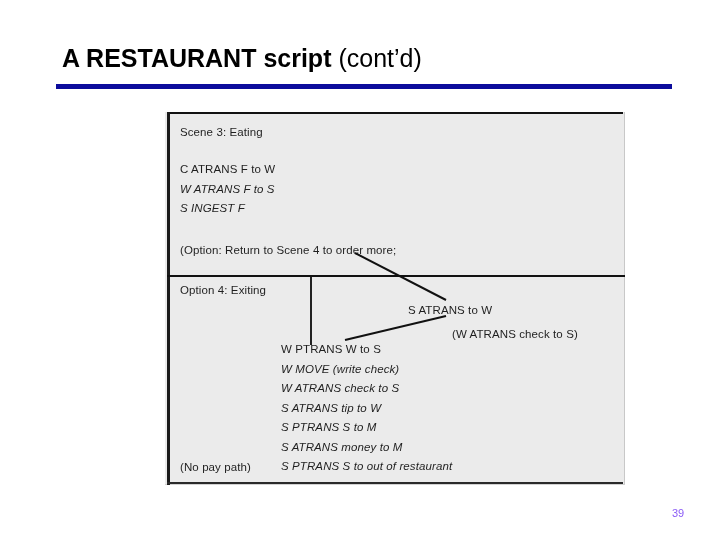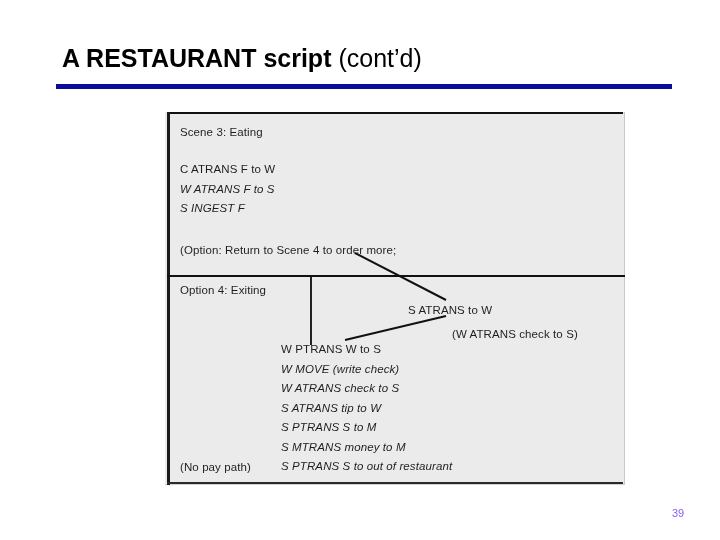--- a/index.html
+++ b/index.html
@@ -178,21 +178,21 @@
   <div id="scene-connector"></div>
 
   <div class="fig-text" id="scene4-heading">Option 4:  Exiting</div>
 
   <div class="fig-text" id="scene4-lines">
     <div class="fig-line">W PTRANS W to S</div>
     <div class="fig-line">W MOVE (write check)</div>
     <div class="fig-line">W ATRANS check to S</div>
     <div class="fig-line">S ATRANS tip to W</div>
     <div class="fig-line">S PTRANS S to M</div>
-    <div class="fig-line">S MTRANS money to M</div>
+    <div class="fig-line">S ATRANS money to M</div>
     <div class="fig-line">S PTRANS S to out of restaurant</div>
   </div>
 
   <div class="fig-text" id="scene4-nopay">(No pay path)</div>
 
   <div class="fig-text" id="annot-mtrans">S ATRANS to W</div>
   <div class="fig-text" id="annot-watrans">(W ATRANS check to S)</div>
 
   <svg class="leader" style="left:0px; top:0px;" width="460" height="373" viewBox="0 0 460 373">
     <line x1="190" y1="141" x2="281" y2="188"></line>

